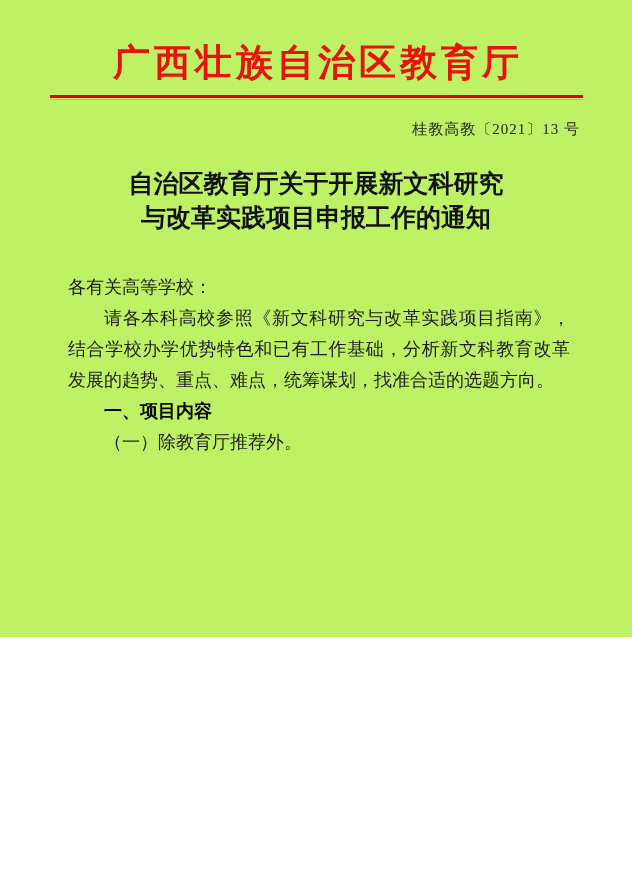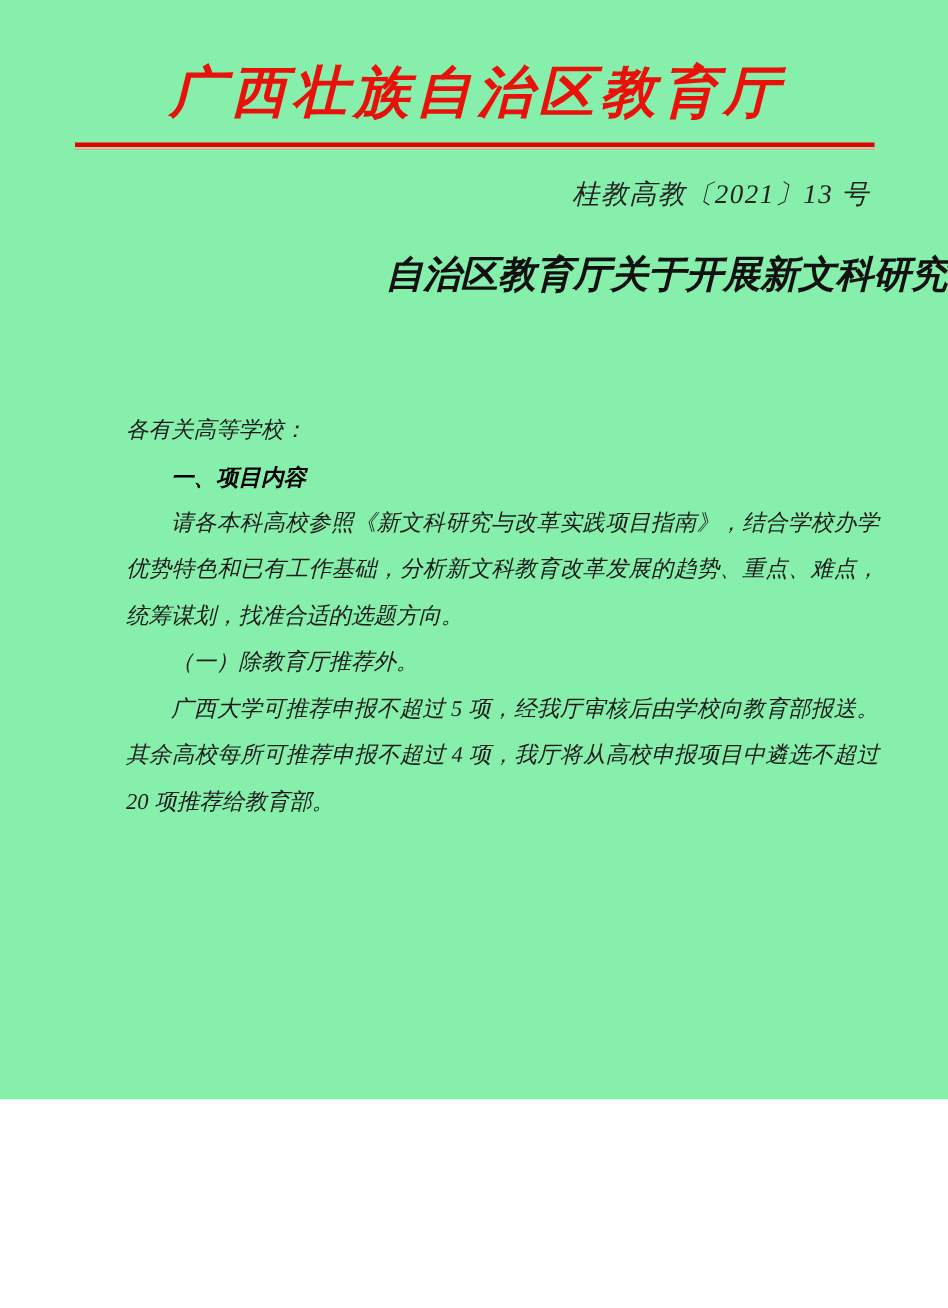--- a/index.html
+++ b/index.html
@@ -1,55 +1,54 @@
 <!DOCTYPE html>
 <html><head>
 <meta charset="utf-8">
 <style>
   html,body{margin:0;padding:0;background:#ffffff;}
   .page{
     position:relative;
-    width:632px;height:733px;
-    background:#86efac;
+    width:632px;height:637px;
+    background:#bef264;
     overflow:hidden;
     font-family:"Liberation Serif", serif;
     color:#1c1c1c;
-    font-style:italic;
   }
   .agency{
     position:absolute;top:38px;left:0;right:0;
     text-align:center;
     font-size:37px;line-height:50px;
     font-weight:bold;
     color:#e8120b;
     letter-spacing:4px;
     padding-left:4px; 
     white-space:nowrap;
   }
   .header-rule{position:absolute;top:95px;left:50px;width:533px;}
   .header-rule .thick{height:3px;background:#e60000;}
   .header-rule .thin{height:1px;background:#f59a93;margin-top:1px;}
   .doc-number{
     position:absolute;top:118px;right:52px;
-    font-size:18px;line-height:22px;
+    font-size:15px;line-height:22px;
     letter-spacing:1px;
     color:#222222;
     white-space:nowrap;
   }
   .title{
     position:absolute;top:167px;left:0;right:0;
     margin:0;
-    text-align:right;
+    text-align:center;
     font-size:25px;line-height:34px;
     font-weight:bold;
     color:#111111;
   }
   .body{
-    position:absolute;top:272px;left:84px;width:502px;
-    font-size:15px;line-height:31px;
+    position:absolute;top:272px;left:68px;width:502px;
+    font-size:18px;line-height:31px;
     text-align:justify;
     color:#1c1c1c;
   }
   .body p{margin:0;}
   .salutation{text-indent:0;}
   .para{text-indent:2em;}
   .heading{
     font-weight:bold;
     font-family:"Liberation Sans", sans-serif;
     color:#000000;
@@ -66,28 +65,27 @@
 
   <div class="agency">广西壮族自治区教育厅</div>
 
   <div class="header-rule">
     <div class="thick"></div>
     <div class="thin"></div>
   </div>
 
   <div class="doc-number">桂教高教〔2021〕13 号</div>
 
-  <h1 class="title"><span>自治区教育厅关于开展新文科研究</span><br></h1>
+  <h1 class="title"><span>自治区教育厅关于开展新文科研究</span><br><span>与改革实践项目申报工作的通知</span></h1>
 
   <div class="body">
     <p class="salutation">各有关高等学校：</p>
+    <p class="para">请各本科高校参照《新文科研究与改革实践项目指南》，结合学校办学优势特色和已有工作基础，分析新文科教育改革发展的趋势、重点、难点，统筹谋划，找准合适的选题方向。</p>
     <p class="para heading">一、项目内容</p>
-    <p class="para">请各本科高校参照《新文科研究与改革实践项目指南》，结合学校办学优势特色和已有工作基础，分析新文科教育改革发展的趋势、重点、难点，统筹谋划，找准合适的选题方向。</p>
     <p class="para">（一）除教育厅推荐外。</p>
-    <p class="para">广西大学可推荐申报不超过 5 项，经我厅审核后由学校向教育部报送。其余高校每所可推荐申报不超过 4 项，我厅将从高校申报项目中遴选不超过 20 项推荐给教育部。</p>
   </div>
 
   <div class="footer-rule">
     <div class="thin"></div>
     <div class="thick"></div>
   </div>
 
 </div>
 
 </body></html>

